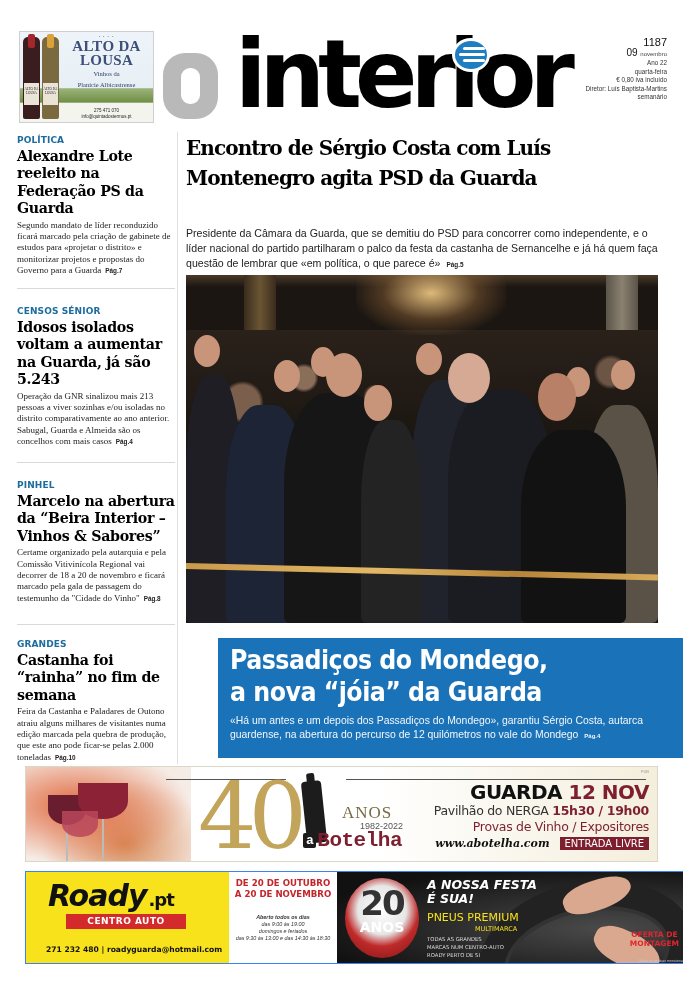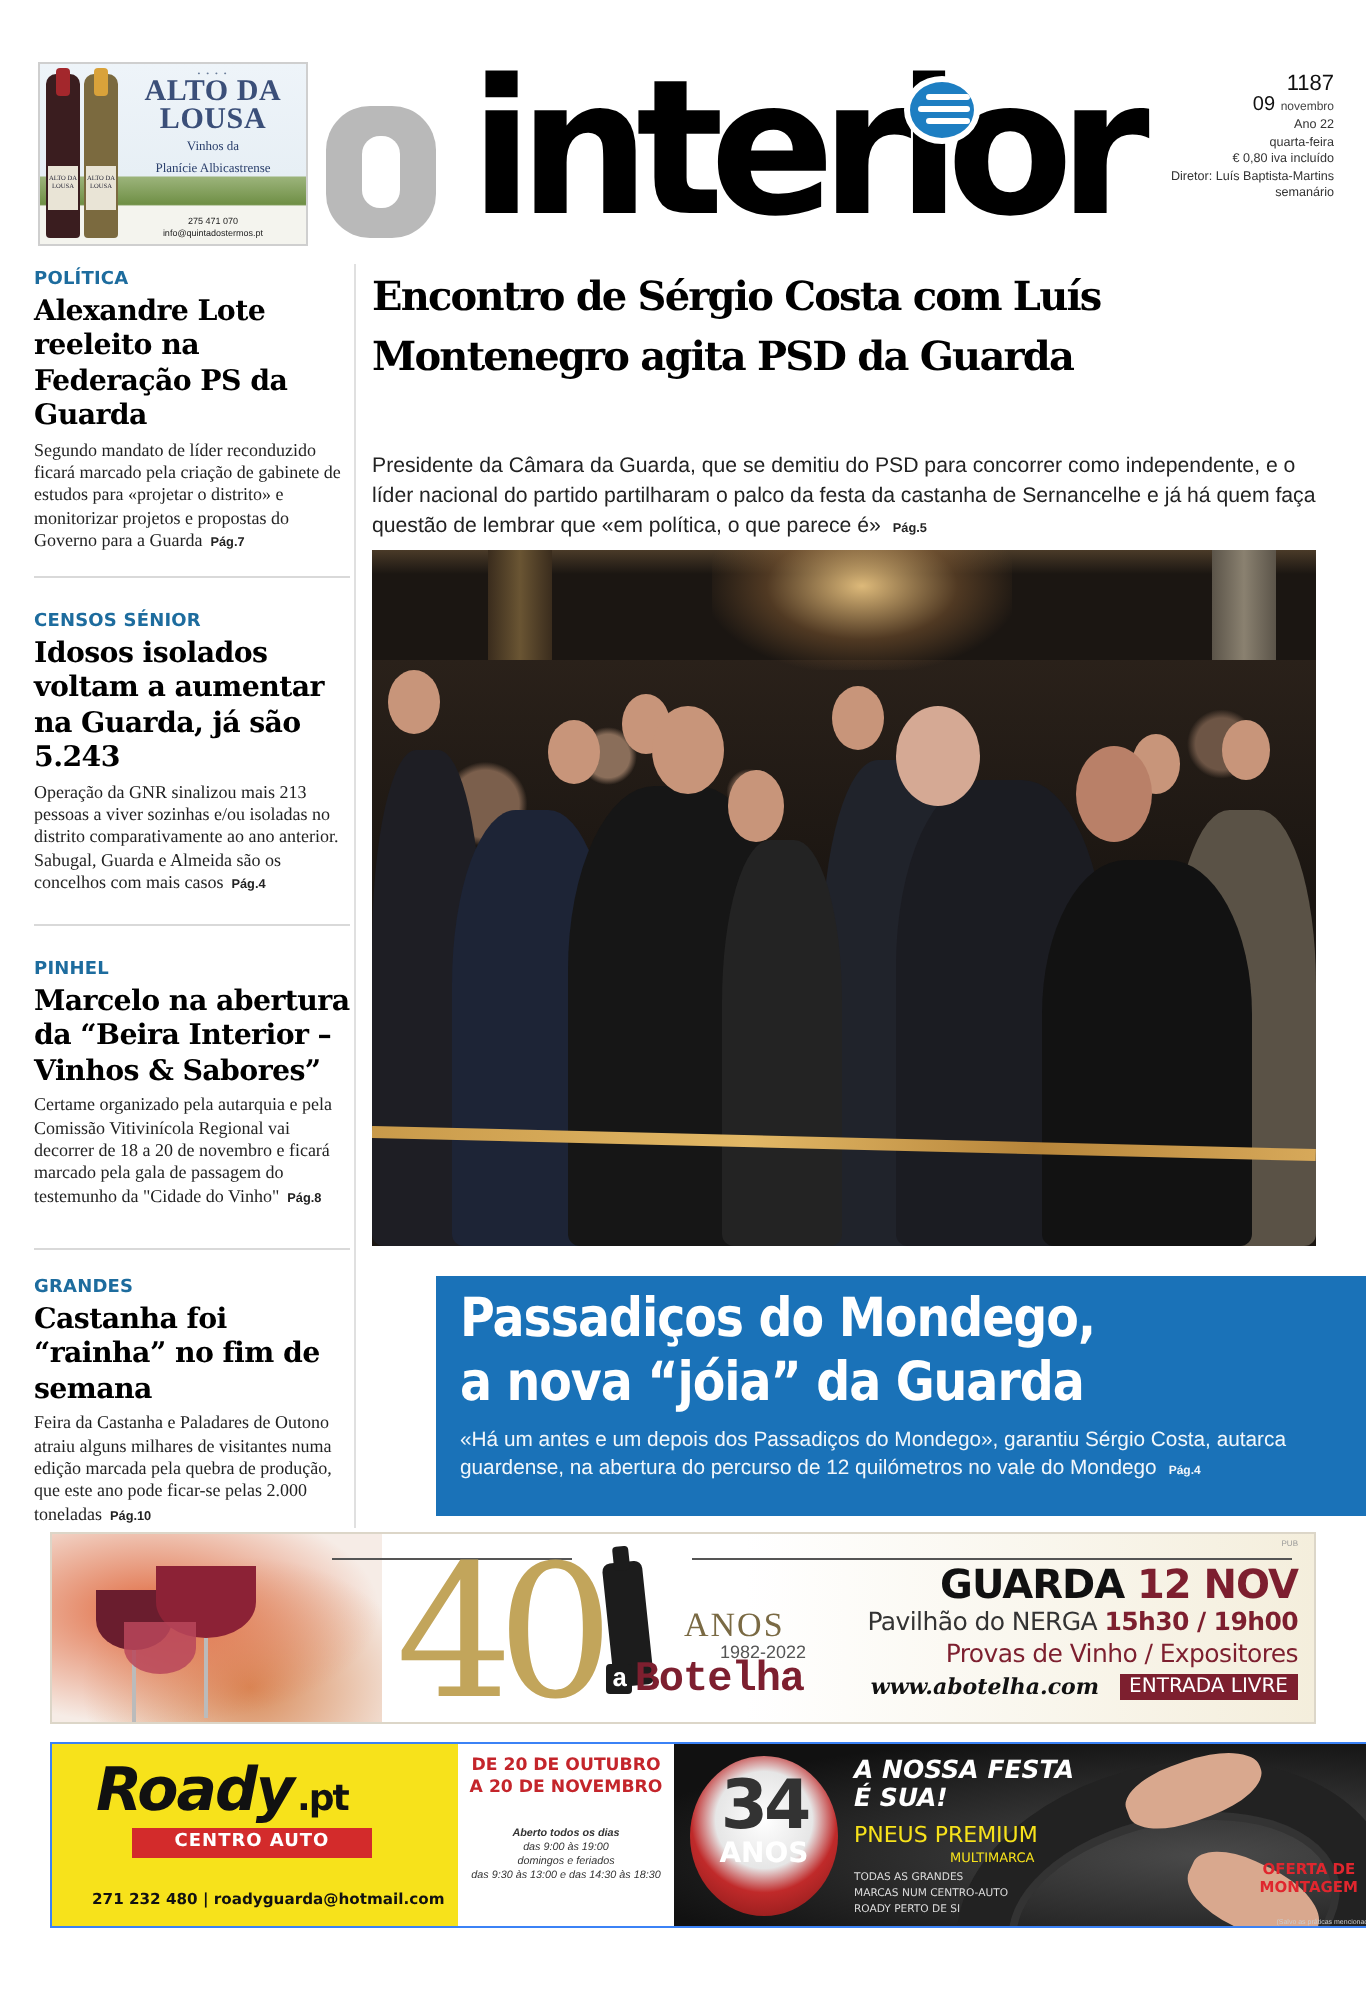--- a/index.html
+++ b/index.html
@@ -263,21 +263,21 @@
       <span>das 9:00 às 19:00</span><br>
       <span>domingos e feriados</span><br>
       <span>das 9:30 às 13:00 e das 14:30 às 18:30</span>
     </div>
   </div>
   <div class="dark">
     <div class="tire"></div>
     <div class="hand" style="left:225px;top:8px;width:70px;height:30px;transform:rotate(-20deg);"></div>
     <div class="hand" style="left:255px;top:60px;width:70px;height:34px;transform:rotate(25deg);"></div>
     <div class="badge">
-      <div class="n">34</div>
+      <div class="n">20</div>
       <div class="a">ANOS</div>
     </div>
     <div class="festa"><span>A NOSSA FESTA</span><br><span>É SUA!</span></div>
     <div class="pneus">PNEUS PREMIUM</div>
     <div class="multi">MULTIMARCA</div>
     <div class="marcas">
       <span>TODAS AS GRANDES</span><br>
       <span>MARCAS NUM CENTRO-AUTO</span><br>
       <span>ROADY PERTO DE SI</span>
     </div>

